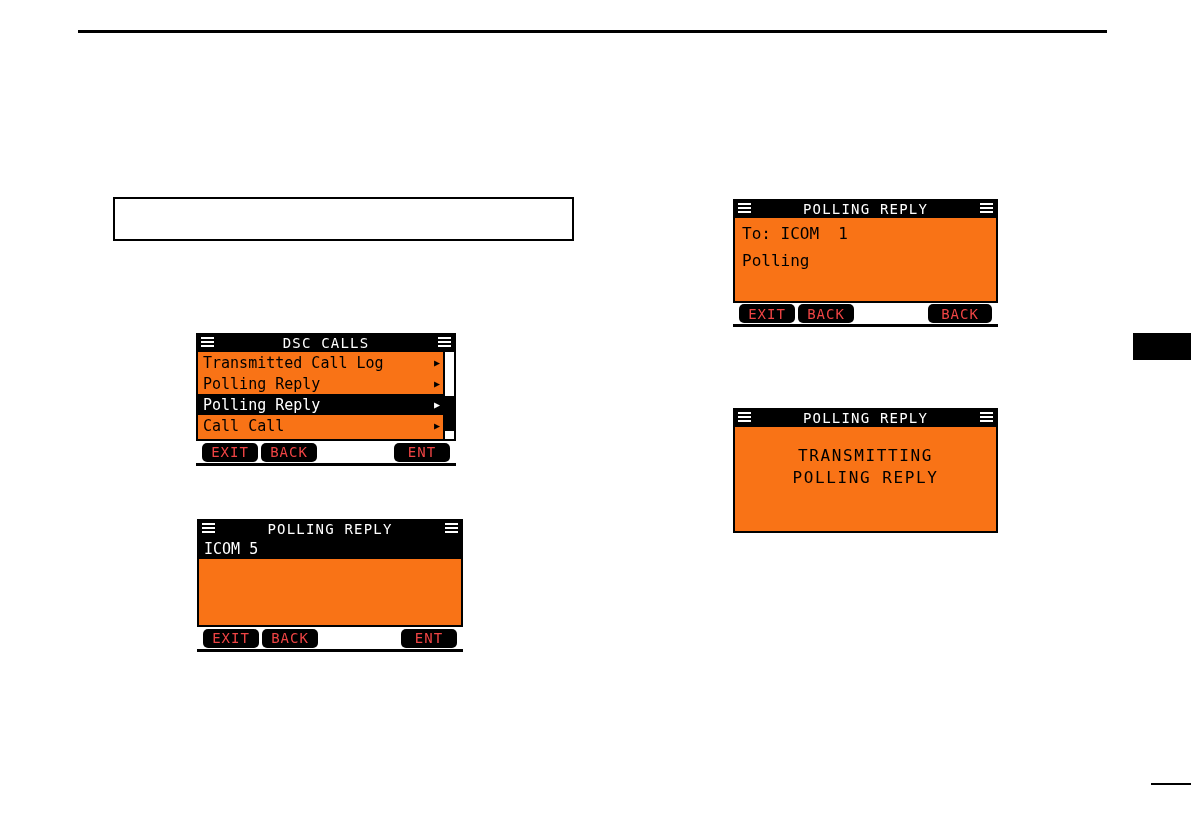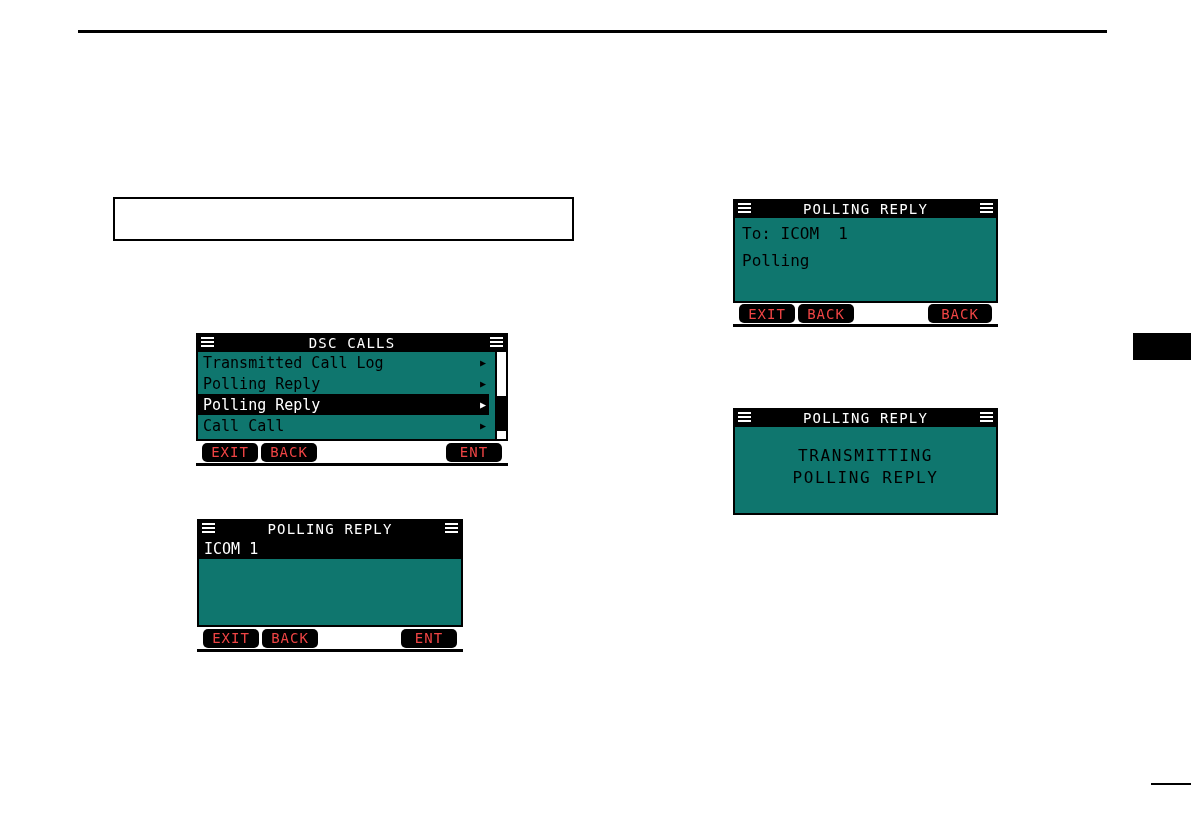--- a/index.html
+++ b/index.html
@@ -40,29 +40,29 @@
   }
   .lcd-title {
     flex: 1; text-align: center;
     font-size: 14px; letter-spacing: 1.2px; white-space: pre;
   }
   .menu-icon {
     width: 13px; height: 11px; flex: 0 0 auto;
     background-image: repeating-linear-gradient(to bottom, #fff 0 2px, rgba(0,0,0,0) 2px 4px);
   }
   .lcd-body {
-    position: relative; background: #0f766e;
+    position: relative; background: #f97316;
     border: 2px solid #000; border-top: none;
     overflow: hidden;
   }
   .menu-row {
     height: 21px; display: flex; align-items: center;
     padding-left: 5px; font-size: 15px; white-space: pre;
   }
-  .with-scroll .menu-row { margin-right: 17px; }
+  .with-scroll .menu-row { margin-right: 11px; }
   .menu-row.selected { background: #000; color: #fff; }
   .menu-label { flex: 1; }
   .menu-arrow { font-size: 10px; padding-right: 3px; line-height: 1; }
   .scrollbar {
     position: absolute; top: 0; right: 0; bottom: 0; width: 11px;
     border-left: 2px solid #000; background: #fff;
   }
   .scroll-thumb {
     position: absolute; left: 0; right: 0;
     top: 50%; height: 41%; background: #000;
@@ -94,21 +94,21 @@
 </style>
 </head>
 <body>
 
 <div class="page">
 
   <div class="top-rule"></div>
 
   <div class="note-box"></div>
 
-  <div class="lcd" style="left:196px; top:333px; width:312px;">
+  <div class="lcd" style="left:196px; top:333px; width:260px;">
     <div class="lcd-header">
       <span class="menu-icon"></span>
       <span class="lcd-title">DSC CALLS</span>
       <span class="menu-icon"></span>
     </div>
     <div class="lcd-body with-scroll" style="height:89px;">
       <div class="menu-row">
         <span class="menu-label">Transmitted Call Log</span>
         <span class="menu-arrow">▶</span>
       </div>
@@ -138,21 +138,21 @@
   </div>
 
   <div class="lcd" style="left:197px; top:519px; width:266px;">
     <div class="lcd-header">
       <span class="menu-icon"></span>
       <span class="lcd-title">POLLING REPLY</span>
       <span class="menu-icon"></span>
     </div>
     <div class="lcd-body" style="height:89px;">
       <div class="menu-row selected">
-        <span class="menu-label">ICOM 1</span>
+        <span class="menu-label">ICOM 5</span>
       </div>
     </div>
     <div class="softkeys">
       <div class="softkey">EXIT</div>
       <div class="softkey">BACK</div>
       <div class="sk-spacer"></div>
       <div class="softkey">ENT</div>
     </div>
     <div class="lcd-baseline"></div>
   </div>
@@ -175,21 +175,21 @@
     </div>
     <div class="lcd-baseline"></div>
   </div>
 
   <div class="lcd" style="left:733px; top:408px; width:265px;">
     <div class="lcd-header">
       <span class="menu-icon"></span>
       <span class="lcd-title">POLLING REPLY</span>
       <span class="menu-icon"></span>
     </div>
-    <div class="lcd-body center-text" style="height:88px;">
+    <div class="lcd-body center-text" style="height:106px;">
       <div class="tx-line">TRANSMITTING</div>
       <div class="tx-line">POLLING REPLY</div>
     </div>
   </div>
 
   <div class="side-tab"></div>
 
 </div>
 
 <div class="bottom-rule" style="position:absolute; left:1151px; top:783px; width:40px; height:2px; background:#000;"></div>

